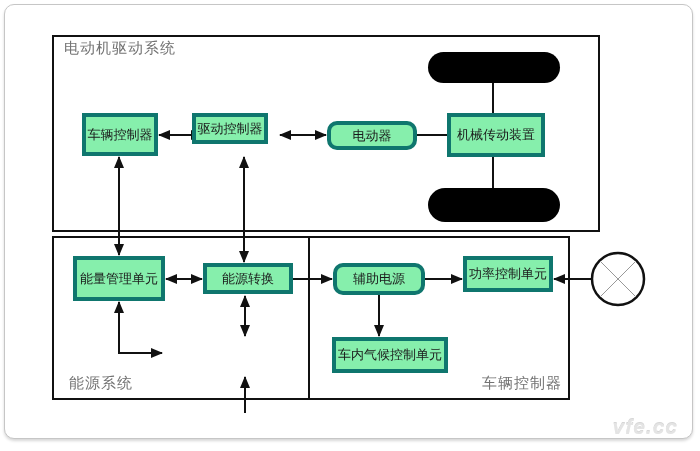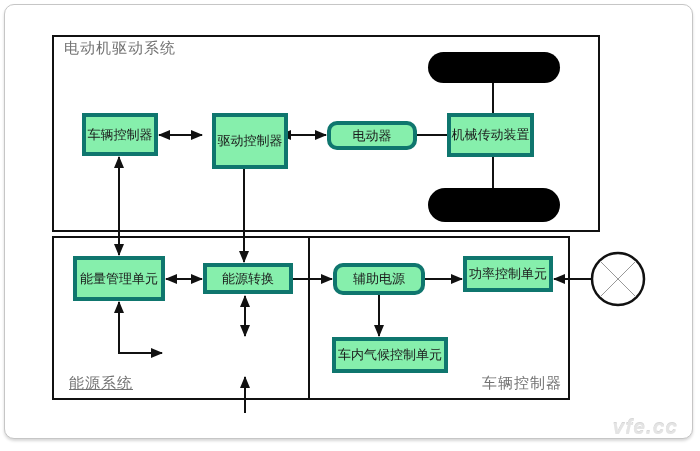--- a/index.html
+++ b/index.html
@@ -16,31 +16,31 @@
   .section{
     position:absolute;border:2px solid #111;background:transparent;box-sizing:border-box;
   }
   .sec-drive{left:52px;top:35px;width:548px;height:197px;}
   .sec-energy{left:52px;top:236px;width:258px;height:164px;}
   .sec-aux{left:310px;top:236px;width:260px;height:164px;border-left:none;}
   .sec-label{
     position:absolute;font-size:15px;letter-spacing:1px;color:#737373;white-space:nowrap;z-index:5;
   }
   .lbl-drive{left:64px;top:39px;}
-  .lbl-energy{left:69px;top:374px;text-decoration:underline;}
+  .lbl-energy{left:69px;top:374px;}
   .lbl-aux{left:482px;top:374px;}
   .node{
     position:absolute;border:4px solid #0f766e;background:#86efac;box-sizing:border-box;
     display:flex;align-items:center;justify-content:center;
     font-size:13px;white-space:nowrap;z-index:4;color:#1a1a1a;
   }
   .n-vc{left:82px;top:113px;width:76px;height:43px;}
-  .n-dc{left:212px;top:113px;width:76px;height:56px;}
+  .n-dc{left:192px;top:113px;width:76px;height:31px;}
   .n-motor{left:327px;top:121px;width:90px;height:29px;border-radius:10px;}
-  .n-trans{left:447px;top:113px;width:87px;height:44px;}
+  .n-trans{left:447px;top:113px;width:98px;height:44px;}
   .n-em{left:73px;top:256px;width:92px;height:45px;}
   .n-ec{left:203px;top:263px;width:90px;height:31px;}
   .n-es{left:163px;top:337px;width:130px;height:38px;}
   .n-ap{left:333px;top:263px;width:92px;height:32px;border-radius:10px;}
   .n-pc{left:463px;top:256px;width:90px;height:36px;}
   .n-cc{left:332px;top:337px;width:116px;height:36px;}
   .wheel{
     position:absolute;background:#000;border-radius:17px;z-index:4;
   }
   .wheel-top{left:428px;top:52px;width:132px;height:31px;}

